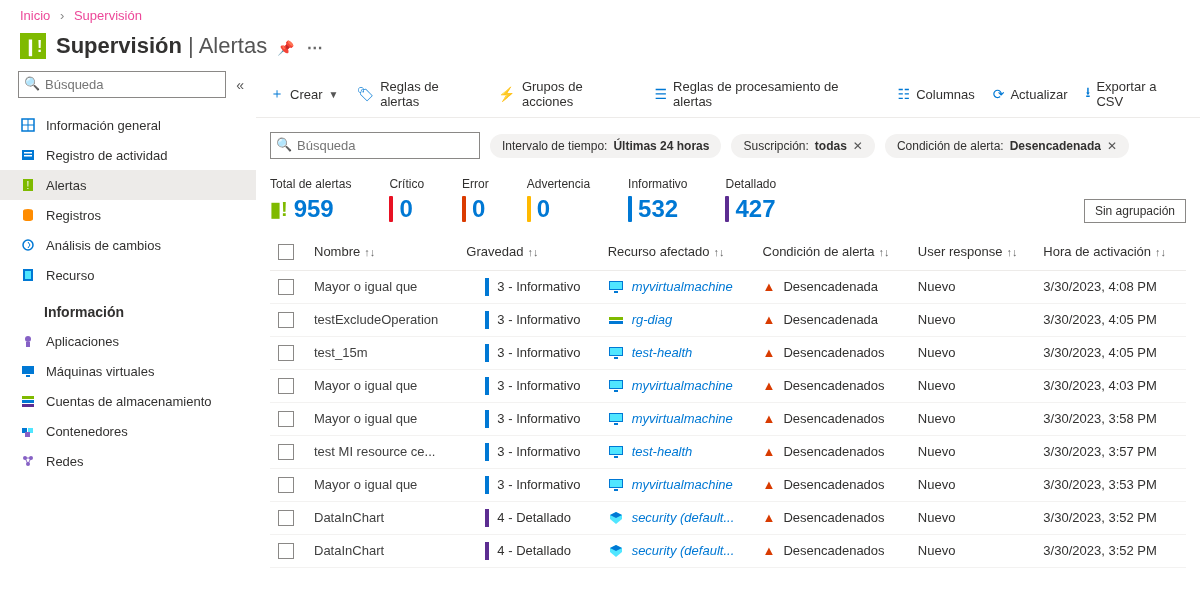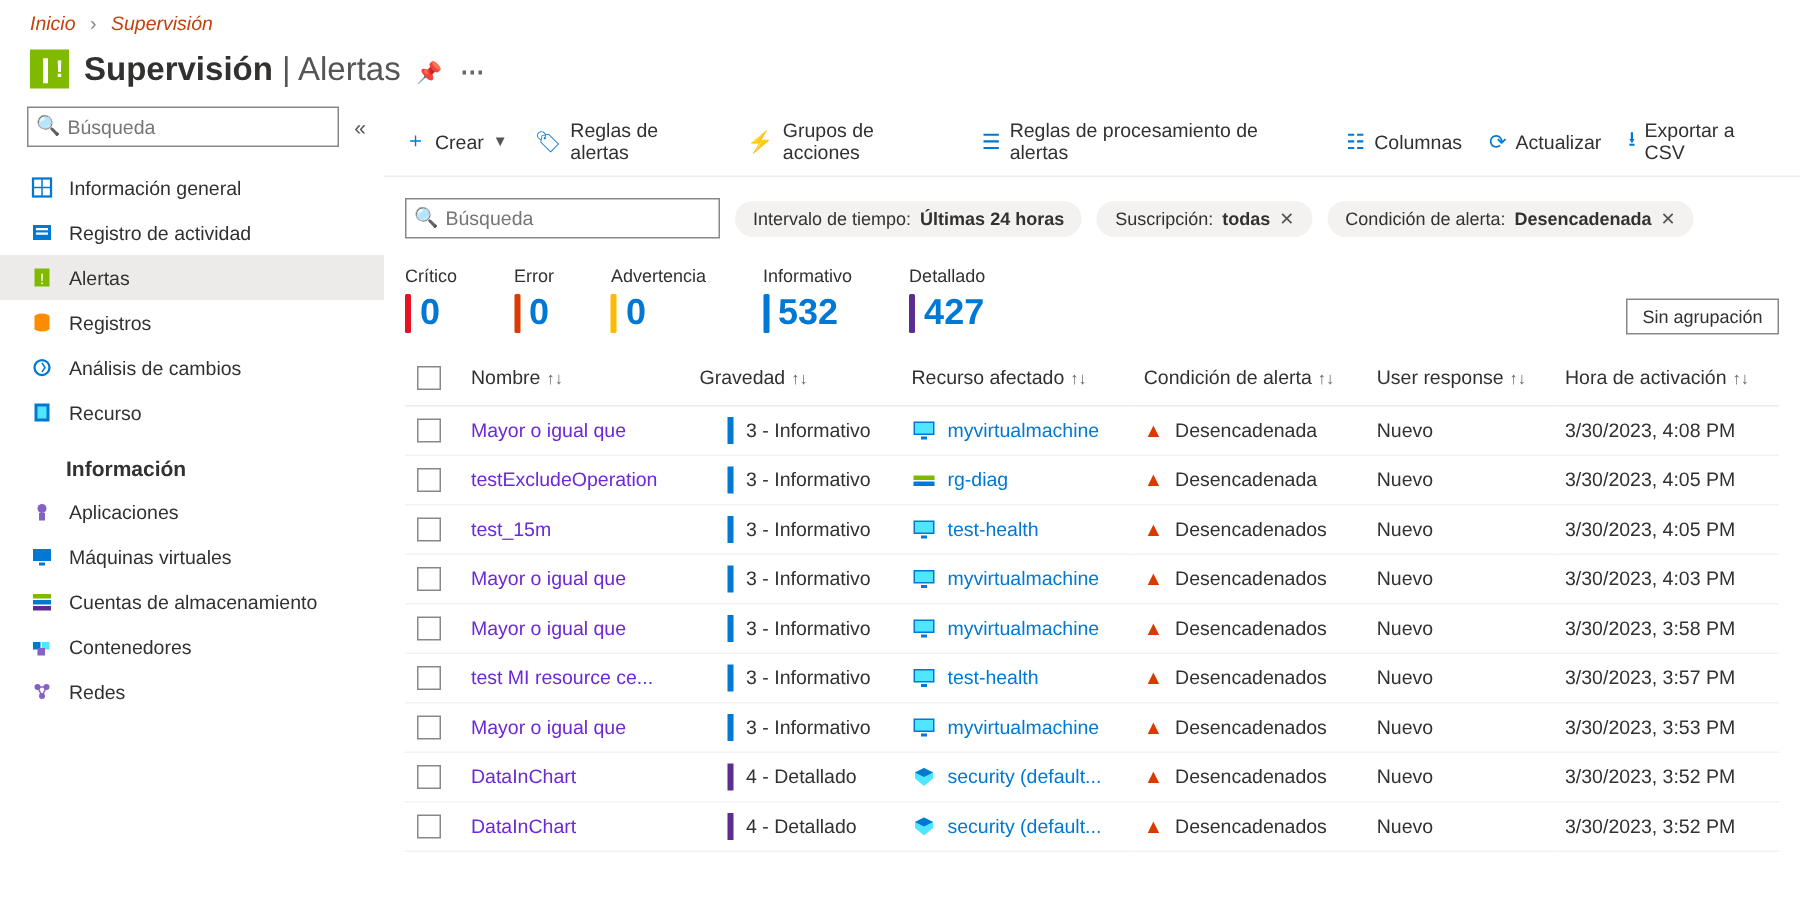--- a/index.html
+++ b/index.html
@@ -1,17 +1,17 @@
 <!DOCTYPE html>
 <html><head>
 <meta charset="utf-8">
 <style>
   * { box-sizing: border-box; margin: 0; padding: 0; }
   body { font-family: "Segoe UI", Arial, sans-serif; font-size: 13px; color: #323130; background: #fff; overflow: hidden; width: 1200px; height: 600px; }
-  a { color: #c2410c; text-decoration: none; font-style: italic; }
+  a { color: #ec4899; text-decoration: none; }
 
   .breadcrumb { padding: 8px 20px 4px; font-size: 13px; }
   .breadcrumb .sep { color: #888; margin: 0 6px; }
 
   .header { display: flex; align-items: center; padding: 6px 20px 12px; gap: 10px; }
   .header .hicon { width: 26px; height: 26px; background: #7fba00; display:flex; align-items:center; justify-content:center; color:#fff; font-weight:bold; font-size:16px;}
   .header .title { font-size: 22px; font-weight: 600; }
   .header .title .thin { font-weight: 400; color: #555; }
   .header .sub { font-size: 11px; color: #666; margin-top:2px;}
   .header .pin { color:#666; font-size:14px; margin-left:4px;}
@@ -48,25 +48,25 @@
   .scard { display:flex; flex-direction:column; gap:4px;}
   .scard .slabel { font-size:12px; color:#323130;}
   .scard .sval { font-size:24px; font-weight:600; display:flex; align-items:center; gap:6px;}
   .scard .bar { width:4px; height:26px; display:inline-block; border-radius:1px;}
   .group-select { margin-left:auto; border:1px solid #8a8886; padding:4px 10px; font-size:12px; display:flex; align-items:center; gap:6px; cursor:pointer;}
 
   .table { width:100%; border-collapse:collapse; font-size:13px; }
   .table th { text-align:left; font-weight:400; padding:10px 8px; border-bottom:1px solid #edebe9; white-space:nowrap;}
   .table th .sort { color:#666; font-size:11px; margin-left:4px;}
   .table td { padding:7px 8px; border-bottom:1px solid #f3f2f1; white-space:nowrap; overflow:hidden; text-overflow:ellipsis; max-width:150px;}
-  .table td.name { color:#6d28d9; cursor:pointer;}
+  .table td.name { color:#404040; cursor:pointer;}
   .table .cb { width:16px; height:16px; border:1px solid #8a8886; display:inline-block; vertical-align:middle;}
   .sev { display:flex; align-items:center; gap:8px;margin-left:19px;}
   .sev .sbar { width:4px; height:18px; display:inline-block;}
-  .res { display:flex; align-items:center; gap:8px; color:#0078d4;}
+  .res { display:flex; align-items:center; gap:8px; color:#0078d4;font-style:italic;}
   .res .ricon { width:16px; height:14px; display:inline-flex; align-items:center; justify-content:center;}
   .cond { display:flex; align-items:center; gap:8px;}
   .warn { color:#d83b01; font-size:13px;}
 
   .tablewrap { overflow:auto; flex:1; padding:0 14px;}
   .th-check { width:36px; padding-left:14px;}
   .td-check { padding-left:14px;}
 </style>
 </head>
 <body>
@@ -260,20 +260,27 @@
           <span class="x">✕</span>
         </div>
       <div class="pill">
           <span>Condición de alerta: </span>
           <b>Desencadenada</b>
           <span class="x">✕</span>
         </div>
     </div>
 
     <div class="summary">
+      <div class="scard">
+        <div class="slabel">Total de alertas</div>
+        <div class="sval" style="color:#0078d4">
+            <span style="color:#7fba00;font-size:20px">▮!</span>
+            <span>959</span>
+          </div>
+      </div>
       <div class="scard">
         <div class="slabel">Crítico</div>
         <div class="sval" style="color:#0078d4">
             <span class="bar" style="background:#e81123"></span>
             <span>0</span>
           </div>
       </div>
       <div class="scard">
         <div class="slabel">Error</div>
         <div class="sval" style="color:#0078d4">

